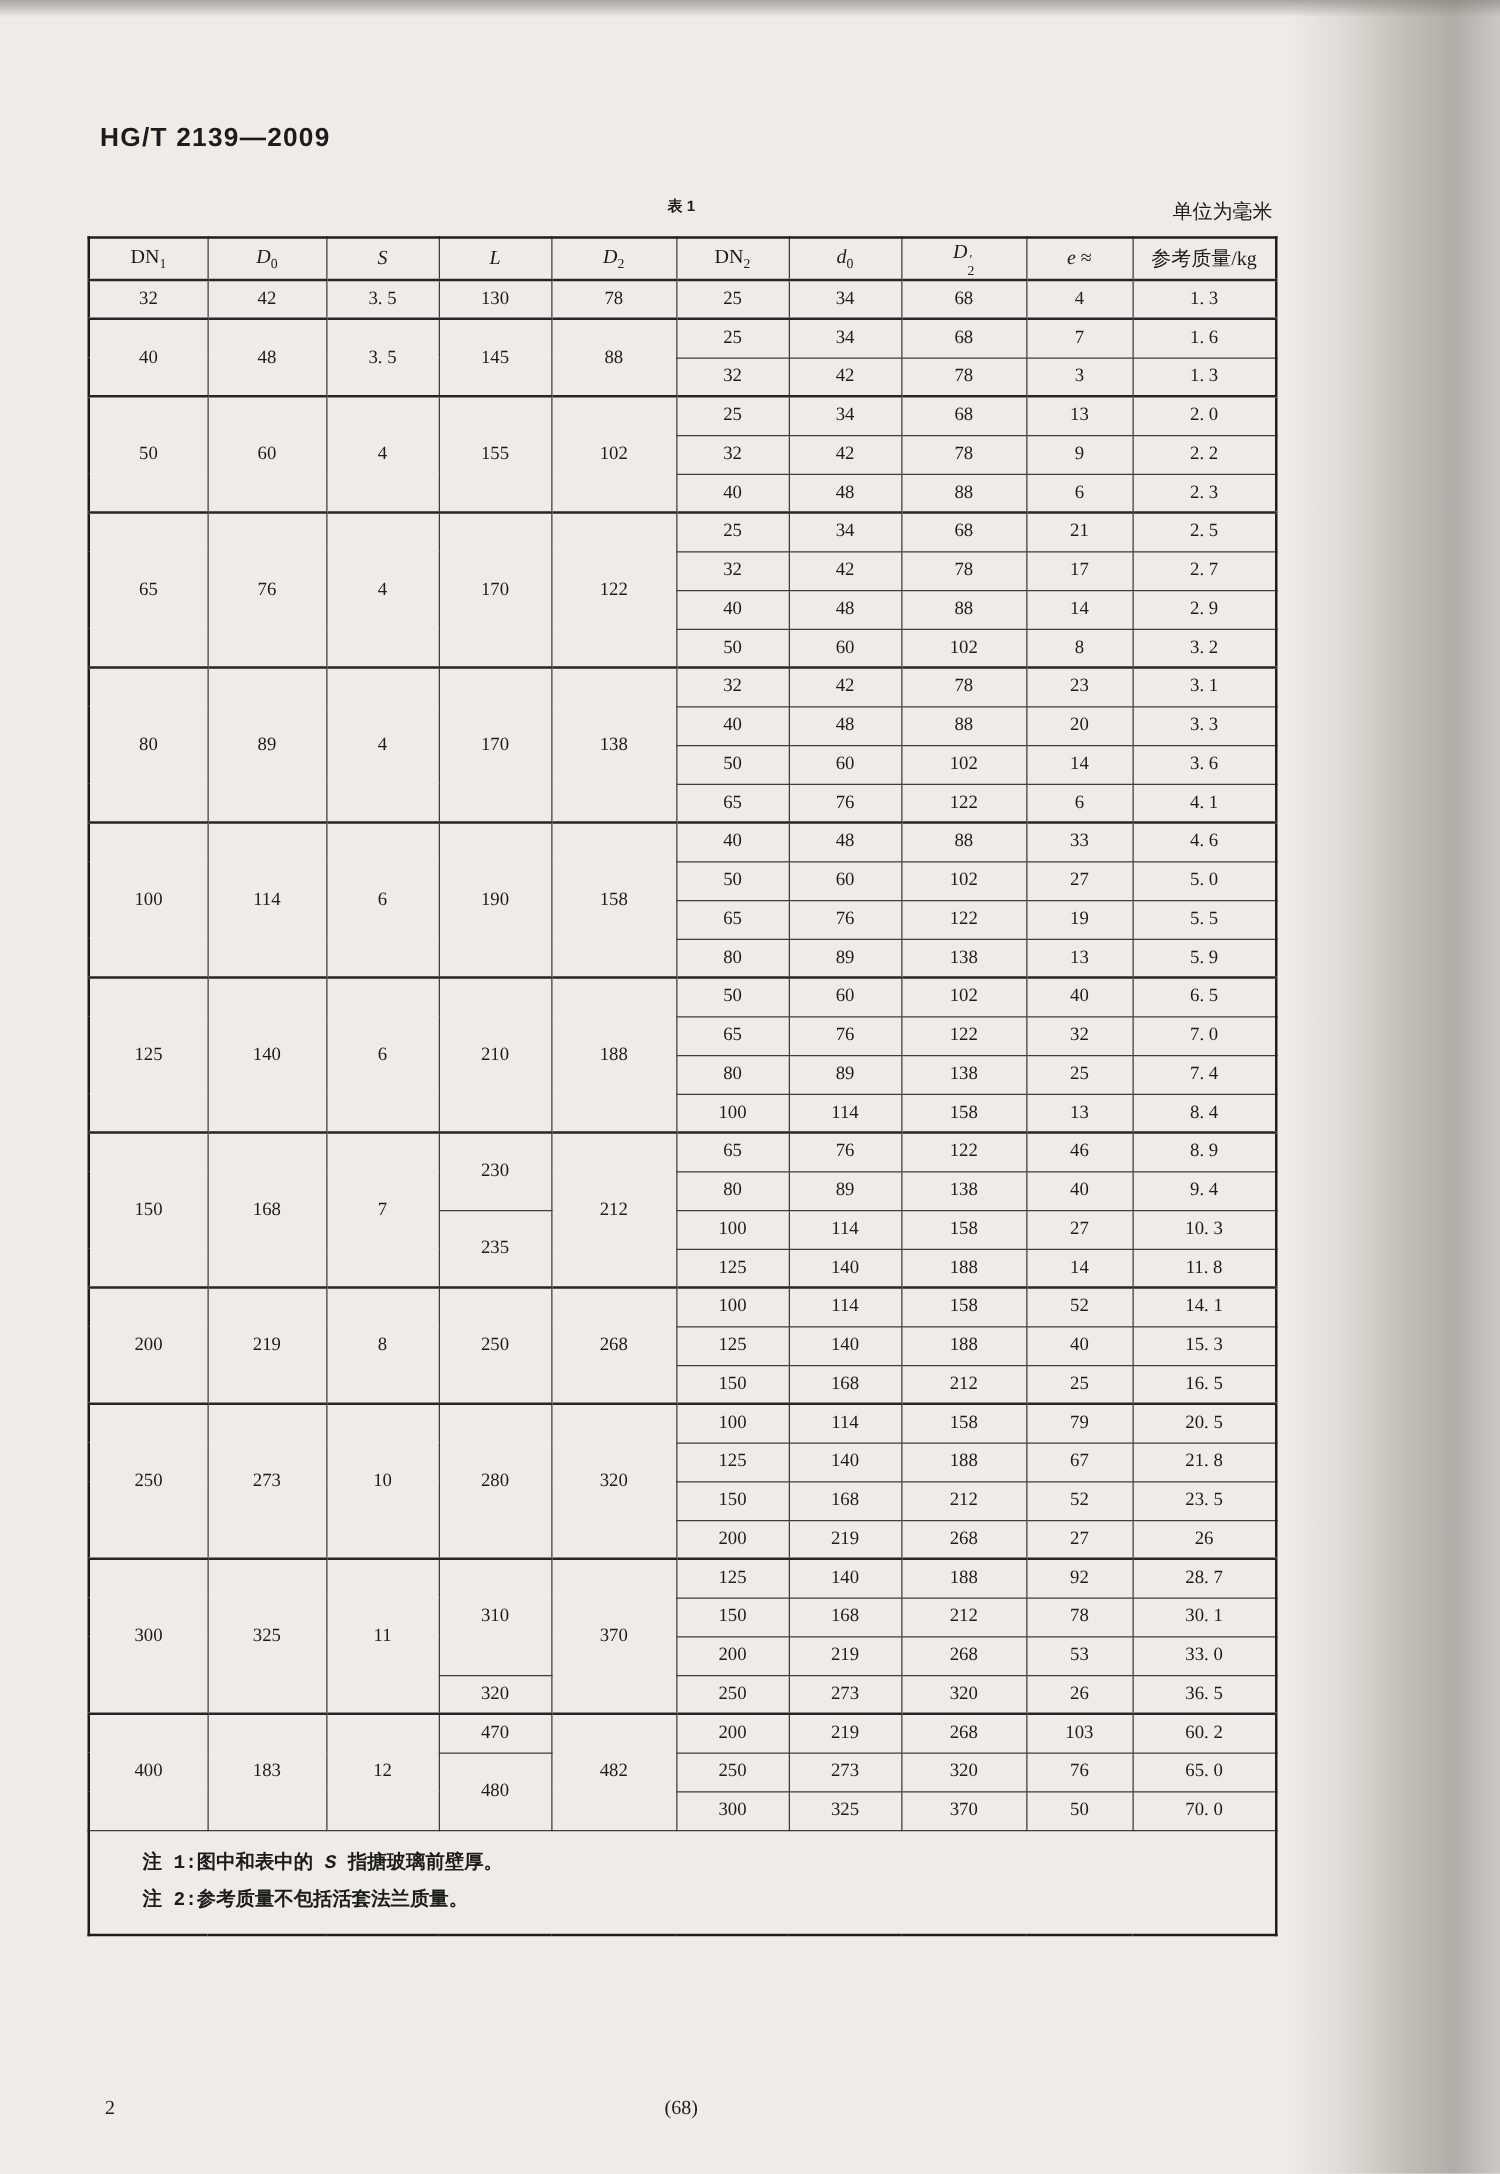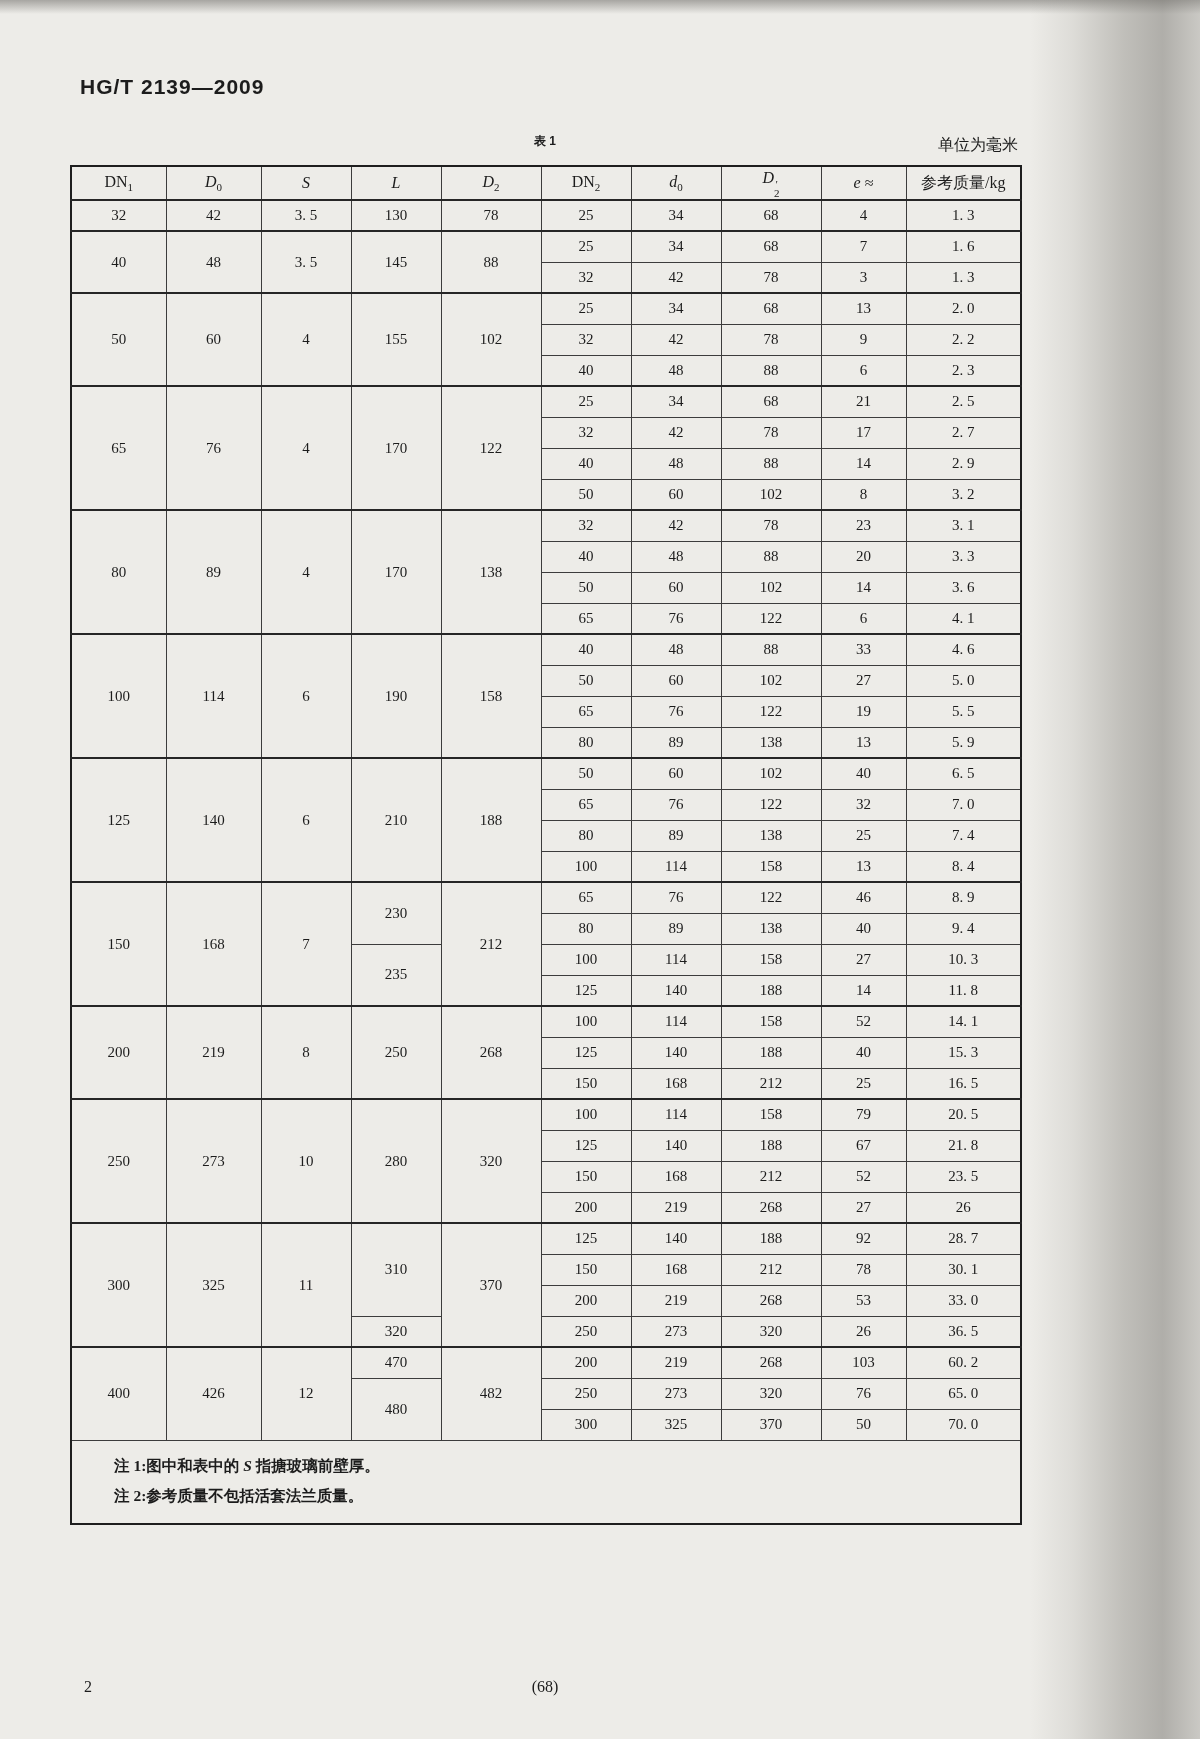--- a/index.html
+++ b/index.html
@@ -20,21 +20,21 @@
     content:""; position:absolute; top:0; right:0; width:170px; height:100%;
     background:linear-gradient(90deg, rgba(150,148,142,0) 0%, rgba(150,148,142,0.18) 25%,
                rgba(138,136,130,0.45) 55%, rgba(125,123,118,0.55) 78%, rgba(150,148,143,0.40) 100%);
     pointer-events:none;
   }
   .page::before{
     content:""; position:absolute; top:0; left:0; width:100%; height:14px;
     background:linear-gradient(180deg, rgba(110,108,104,0.55), rgba(110,108,104,0));
     pointer-events:none;
   }
-  .content{ position:relative; padding:75px 0 0 70px; width:1116px; }
+  .content{ position:relative; padding:75px 0 0 70px; width:1116px;margin-top:24px; }
 
   .doc-code{
     font-family:"Liberation Sans","DejaVu Sans",sans-serif;
     font-weight:bold; font-size:21px; letter-spacing:1px;
     margin-left:10px;
   }
   .caption-row{
     position:relative; width:950px; margin-top:34px; height:26px;
   }
   .tbl-caption{
@@ -60,21 +60,21 @@
   tbody td{ height:31px; }
   tr.block-start td{ border-top:2px solid #262626; }
   .var{ font-style:italic; }
   sub{ font-size:11px; }
   .ss{ display:inline-flex; flex-direction:column; vertical-align:-5px;
        font-size:11px; line-height:9px; font-style:normal; }
   tfoot td{
     text-align:left; padding:10px 10px 12px 42px; height:78px; vertical-align:middle;
     border:1px solid #3c3c3c;
   }
-  .note-line{ font-size:15.5px; font-weight:600; line-height:30px; }
+  .note-line{ font-size:15.5px; font-weight:600; line-height:30px;font-family:Liberation Mono, monospace; }
 
   .page-footer{
     position:absolute; top:1678px; left:70px; width:950px; height:24px;
     font-size:16px;
   }
   .pg-left{ position:absolute; left:14px; top:0; }
   .pg-center{ position:absolute; left:0; right:0; text-align:center; top:0; }
 </style>
 </head>
 <body>
@@ -431,21 +431,21 @@
           <tr>
             <td>320</td>
             <td>250</td>
             <td>273</td>
             <td>320</td>
             <td>26</td>
             <td>36. 5</td>
           </tr>
           <tr class="block-start">
             <td rowspan="3">400</td>
-            <td rowspan="3">426</td>
+            <td rowspan="3">183</td>
             <td rowspan="3">12</td>
             <td>470</td>
             <td rowspan="3">482</td>
             <td>200</td>
             <td>219</td>
             <td>268</td>
             <td>103</td>
             <td>60. 2</td>
           </tr>
           <tr>

